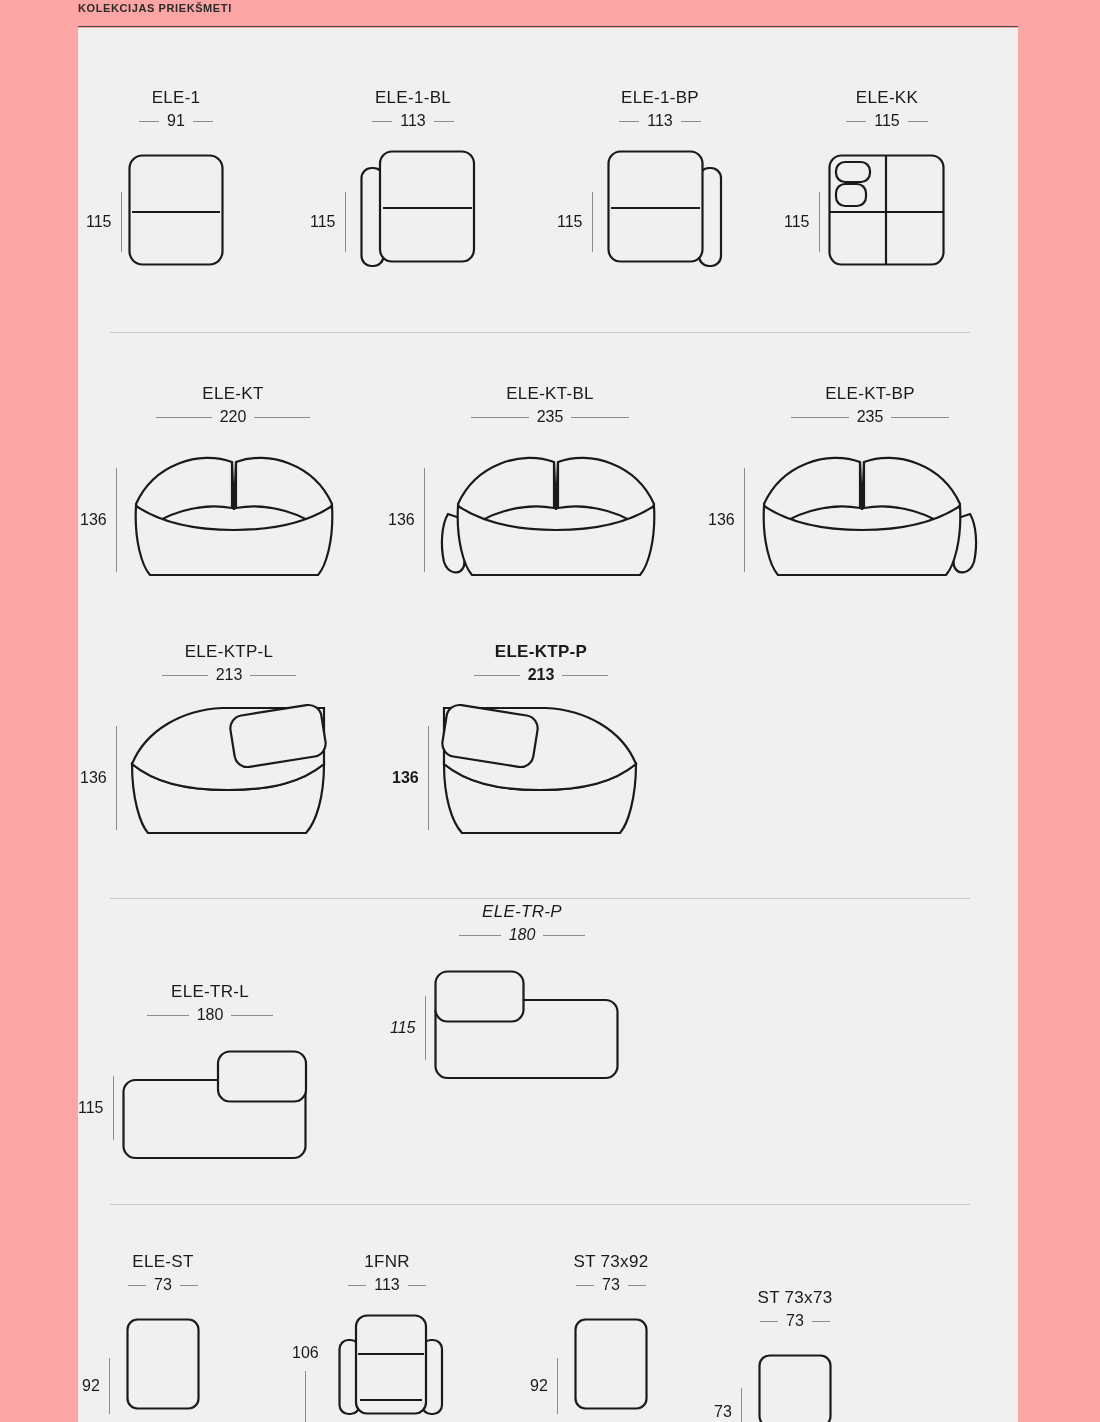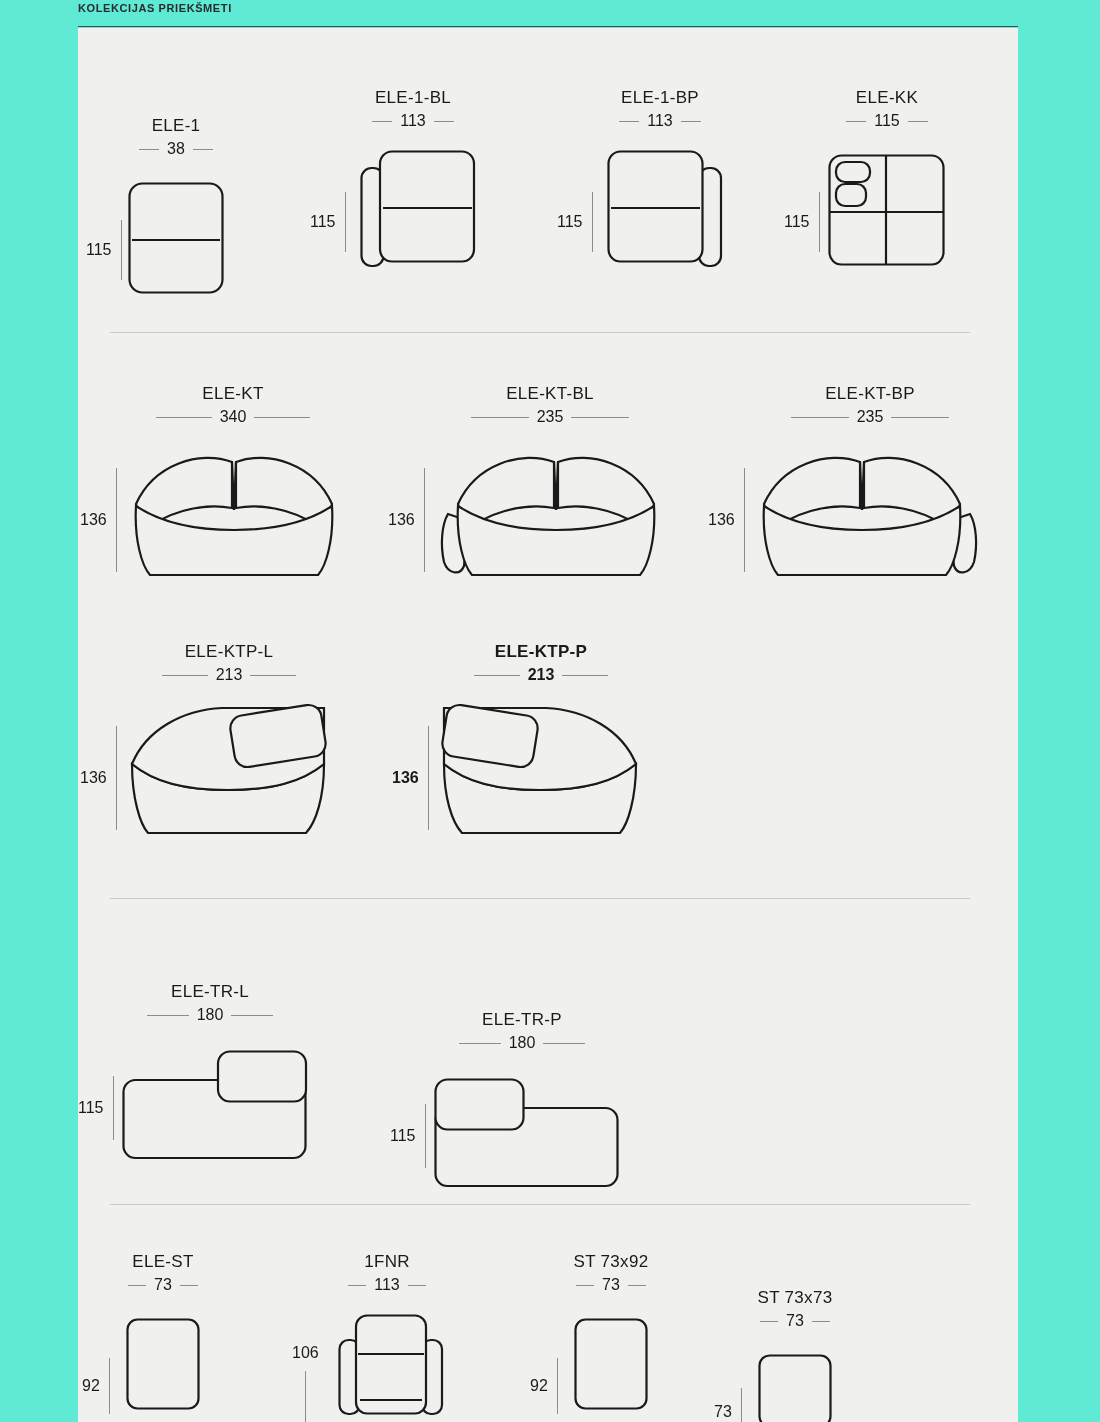--- a/index.html
+++ b/index.html
@@ -13,21 +13,21 @@
     position: relative;
     font-family: "Liberation Sans", sans-serif;
     color: #1a1a1a;
     overflow: hidden;
   }
   .page {
     position: absolute;
     left: 0; top: 0;
     width: 1100px;
     height: 1422px;
-    background: #5eead4;
+    background: #fca5a5;
   }
   
   .panel {
     position: absolute;
     left: 78px;
     top: 28px;
     width: 940px;
     height: 1394px;
     background: #f0f0ee;
   }
@@ -108,25 +108,25 @@
 </head>
 <body>
 
 <div class="page">
 
   <div class="panel"></div>
 
   <div class="header-label">KOLEKCIJAS PRIEKŠMETI</div>
   <div class="header-rule"></div>
 
-  <div class="item" style="left:96px; top:88px; width:160px; height:190px;margin-top:28px;">
+  <div class="item" style="left:96px; top:88px; width:160px; height:190px;">
     <div class="name">ELE-1</div>
     <div class="wdim">
       <span class="tick" style="width:20px"></span>
-      <span>38</span>
+      <span>91</span>
       <span class="tick" style="width:20px"></span>
     </div>
     <div class="hrow" style="left:-10px; top:104px;">
       <span>115</span>
       <span class="vline" style="height:60px"></span>
     </div>
     <div class="drawing" style="left:32px; top:66px;">
       <svg width="96" height="112" viewBox="0 0 96 112">
         <rect class="st" x="1.5" y="1.5" width="93" height="109" rx="13" ry="13"></rect>
         <path class="st2" d="M4 58 H92"></path>
@@ -195,21 +195,21 @@
       </svg>
     </div>
   </div>
 
   <div class="section-rule" style="top:332px;"></div>
 
   <div class="item" style="left:120px; top:384px; width:226px; height:210px;">
     <div class="name">ELE-KT</div>
     <div class="wdim">
       <span class="tick" style="width:56px"></span>
-      <span>340</span>
+      <span>220</span>
       <span class="tick" style="width:56px"></span>
     </div>
     <div class="hrow" style="left:-40px; top:84px;">
       <span>136</span>
       <span class="vline" style="height:104px"></span>
     </div>
     <div class="drawing" style="left:8px; top:64px;">
       <svg width="212" height="130" viewBox="0 0 212 130">
         <path class="st" d="M8 56 C26 16 72 2 104 14 L104 60 C72 54 34 66 16 84 Z"></path>
         <path class="st" d="M204 56 C186 16 140 2 108 14 L108 60 C140 54 178 66 196 84 Z"></path>
@@ -317,21 +317,21 @@
       <span class="vline" style="height:64px"></span>
     </div>
     <div class="drawing" style="left:10px; top:68px;">
       <svg width="186" height="110" viewBox="0 0 186 110">
         <rect class="st" x="1.5" y="30" width="182" height="78" rx="12" ry="12"></rect>
         <rect class="st" x="96" y="1.5" width="88" height="50" rx="12" ry="12"></rect>
       </svg>
     </div>
   </div>
 
-  <div class="item" style="left:424px; top:1010px; width:196px; height:190px;">
+  <div class="item" style="left:424px; top:902px; width:196px; height:190px;font-style:italic;">
     <div class="name">ELE-TR-P</div>
     <div class="wdim">
       <span class="tick" style="width:42px"></span>
       <span>180</span>
       <span class="tick" style="width:42px"></span>
     </div>
     <div class="hrow" style="left:-34px; top:94px;">
       <span>115</span>
       <span class="vline" style="height:64px"></span>
     </div>

